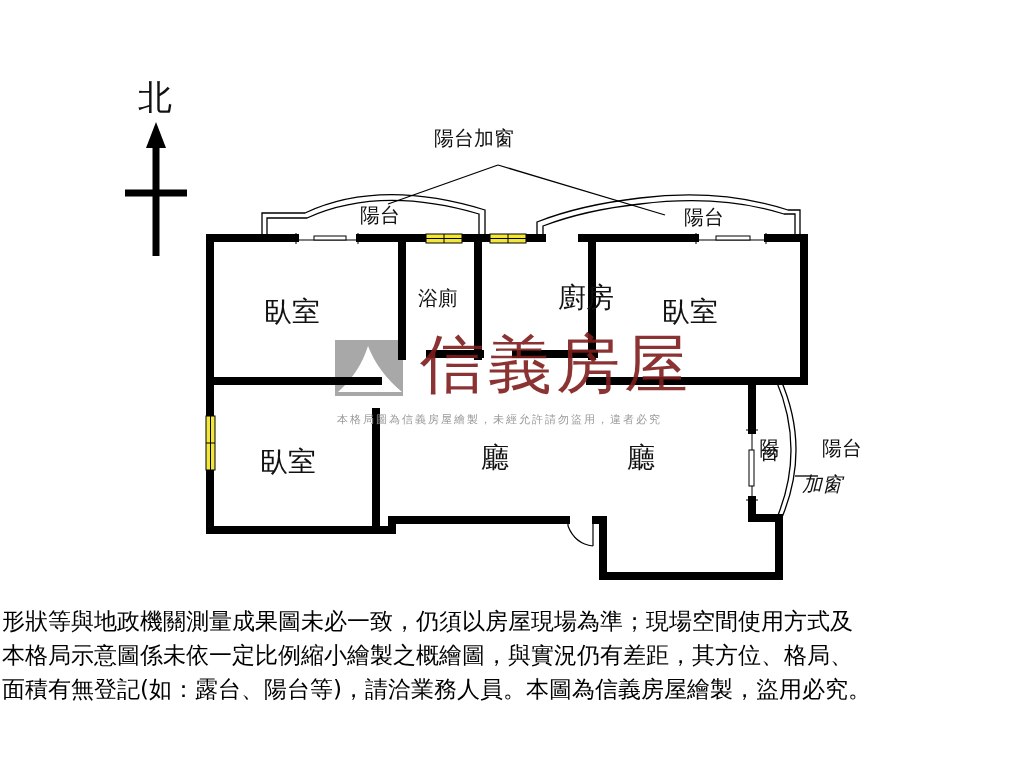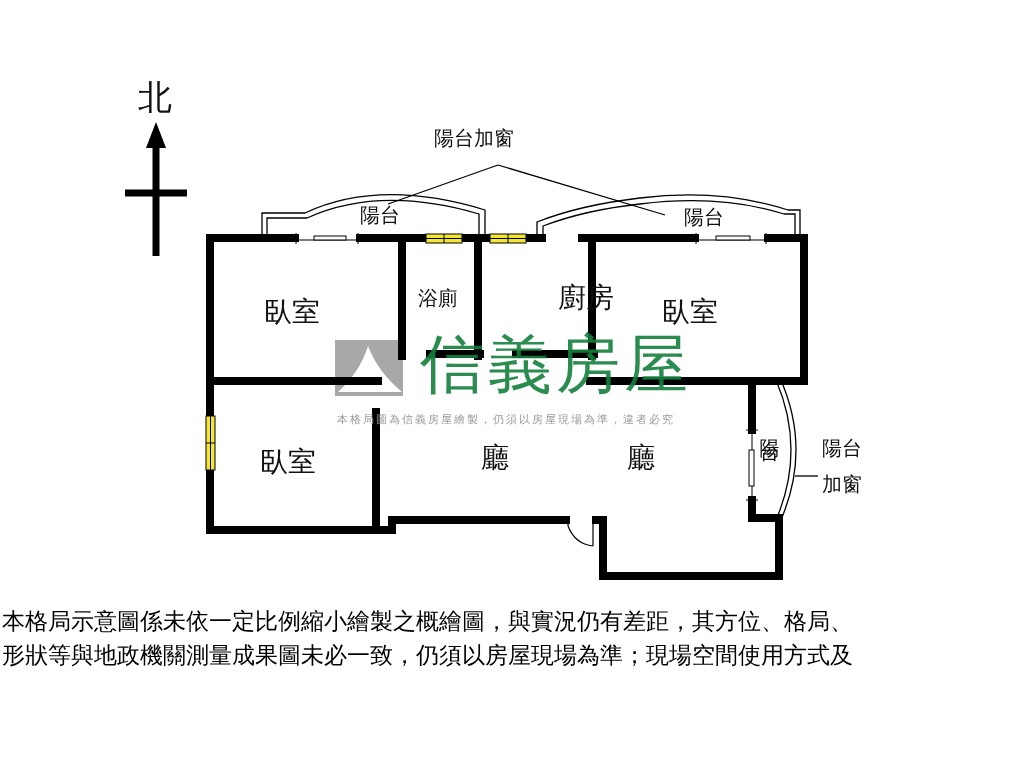--- a/index.html
+++ b/index.html
@@ -5,21 +5,21 @@
   html, body { margin:0; padding:0; background:#ffffff; }
   body { width:1024px; height:768px; position:relative; overflow:hidden; font-family:"DejaVu Serif", serif; }
   #plan { position:absolute; left:0; top:0; width:1024px; height:600px; }
   .lbl { position:absolute; color:#111; font-family:"DejaVu Serif", serif; white-space:nowrap; line-height:1; }
   .room { font-size:28px; }
   .small { font-size:20px; }
   .note { font-size:20px; }
   .north { font-size:34px; }
   .vert { writing-mode:vertical-rl; font-size:20px; letter-spacing:2px; }
   #wm-text { position:absolute; left:337px; top:412px; font-size:11px; color:#9a9a9a; letter-spacing:2px; font-family:"DejaVu Sans", sans-serif; }
-  #wm-brand { position:absolute; left:420px; top:332px; font-size:64px; color:#15803d; font-family:"DejaVu Sans", sans-serif; letter-spacing:4px; line-height:1; opacity:0.9; }
+  #wm-brand { position:absolute; left:420px; top:332px; font-size:64px; color:#7f1d1d; font-family:"DejaVu Sans", sans-serif; letter-spacing:4px; line-height:1; opacity:0.9; }
   #disclaimer { position:absolute; left:2px; top:604px; width:1020px; font-size:23px; line-height:34px; color:#000; font-family:"DejaVu Sans", sans-serif; }
   #disclaimer div { white-space:nowrap; }
 </style>
 </head>
 <body>
 
 <svg id="plan" viewBox="0 0 1024 600" xmlns="http://www.w3.org/2000/svg">
 
   <g>
     <rect x="335" y="340" width="68" height="56" fill="#a8a8a8"></rect>
@@ -116,35 +116,36 @@
     <rect x="490" y="234" width="36" height="9"></rect>
     <line x1="508" y1="234" x2="508" y2="243"></line>
     <line x1="490" y1="238.5" x2="526" y2="238.5"></line>
     <rect x="206" y="416" width="9" height="54"></rect>
     <line x1="206" y1="443" x2="215" y2="443"></line>
     <line x1="210.5" y1="416" x2="210.5" y2="470"></line>
   </g>
 </svg>
 
 <div id="wm-brand">信義房屋</div>
-<div id="wm-text">本格局圖為信義房屋繪製，仍須以房屋現場為準，違者必究</div>
+<div id="wm-text">本格局圖為信義房屋繪製，未經允許請勿盜用，違者必究</div>
 
 <div class="lbl north" style="left:138px;top:80px;">北</div>
 <div class="lbl note" style="left:434px;top:128px;">陽台加窗</div>
 <div class="lbl note" style="left:822px;top:438px;">陽台</div>
-<div class="lbl note" style="left:822px;top:474px;">加窗</div>
+<div class="lbl note" style="left:802px;top:474px;font-style:italic;">加窗</div>
 
 <div class="lbl small" style="left:360px;top:205px;">陽台</div>
 <div class="lbl small" style="left:684px;top:207px;">陽台</div>
 <div class="lbl vert" style="left:760px;top:424px;">陽台</div>
 
 <div class="lbl room" style="left:264px;top:298px;">臥室</div>
 <div class="lbl small" style="left:418px;top:288px;font-family:Liberation Serif, serif;">浴廁</div>
 <div class="lbl room" style="left:516px;top:284px;margin-left:42px;">廚房</div>
 <div class="lbl room" style="left:662px;top:298px;">臥室</div>
 <div class="lbl room" style="left:260px;top:448px;">臥室</div>
 <div class="lbl room" style="left:481px;top:444px;">廳</div>
 <div class="lbl room" style="left:627px;top:444px;">廳</div>
 
 <div id="disclaimer">
+  <div>形狀等與地政機關測量成果圖未必一致，仍須以房屋現場為準；現場空間使用方式及</div>
   <div>本格局示意圖係未依一定比例縮小繪製之概繪圖，與實況仍有差距，其方位、格局、</div>
-  <div>形狀等與地政機關測量成果圖未必一致，仍須以房屋現場為準；現場空間使用方式及</div>
+  <div>面積有無登記(如：露台、陽台等)，請洽業務人員。本圖為信義房屋繪製，盜用必究。</div>
 </div>
 
 </body></html>

